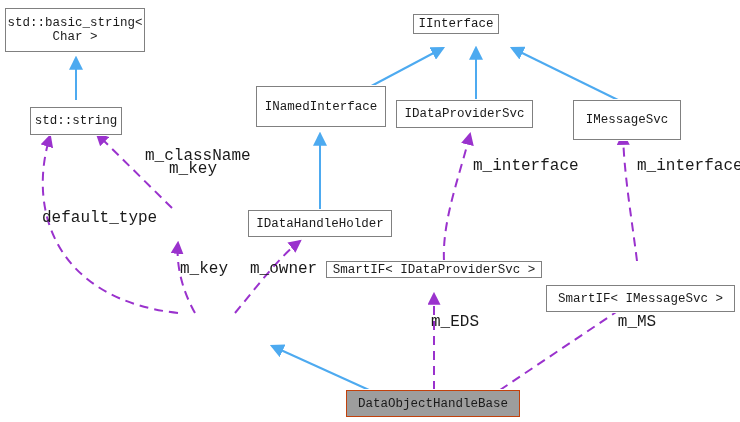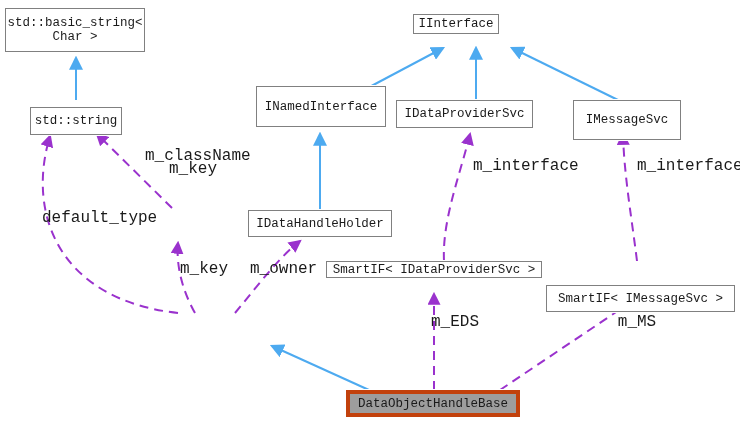--- a/index.html
+++ b/index.html
@@ -33,21 +33,21 @@
     line-height: 14px;
     text-align: center;
     display: flex;
     align-items: center;
     justify-content: center;
     white-space: pre;
     z-index: 5;
   }
   .node.highlight {
     background: #9d9d9d;
-    border: 4px solid #c2410c;
+    border: 1px solid #c2410c;
   }
   .edge-label {
     position: absolute;
     font-size: 16px;
     line-height: 12.5px;
     color: #1a1a1a;
     white-space: pre;
     text-align: center;
     z-index: 6;
   }

